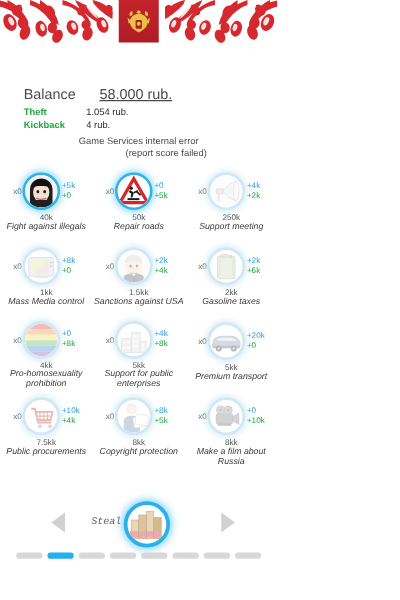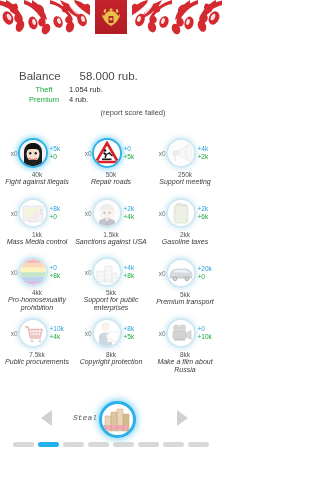--- a/index.html
+++ b/index.html
@@ -22,28 +22,28 @@
   .orn-right { right: 0; width: 90px; transform: scaleX(-1); }
   .emblem {
     position: absolute; left: 95px; top: 0;
     width: 32px; height: 34px;
     background: linear-gradient(#c4232b, #b01c24);
     display: flex; align-items: center; justify-content: center;
   }
   .emblem svg { display:block; }
 
   
-  .stats { position: absolute; left: 0; top: 70px; width: 222px; text-align: center; }
+  .stats { position: absolute; left: 0; top: 70px; width: 222px; }
   .stat-row { display: flex; align-items: baseline; padding-left: 19px; }
   .stat-row .k { color: #3b3b3b; font-size: 11px; }
   .stat-row .v { color: #3b3b3b; font-size: 11px; margin-left: 19px; }
   .row-balance { margin-bottom: 3px; }
   .row-balance .k, .row-balance .v { font-size: 11.5px; color: #4a4a4a; }
-  .row-balance .v { margin-left: 19px; }
-  .row-small .k { font-size: 7.5px; color: #1aa83c; width: 50px; margin-left:0; }
+  .row-balance .v { margin-left: 19px; text-decoration: underline; }
+  .row-small .k { font-size: 7.5px; color: #1aa83c; width: 50px; margin-left:0;font-weight:bold; }
   .row-small .v { font-size: 7.5px; color: #2b2b2b; margin-left: 0; }
   .row-small { padding-left: 19px; line-height: 10px; }
 
   .error {
     position: absolute; left: 0; top: 108px; width: 222px;
     text-align: center; color: #4a4a4a; font-size: 7.5px; line-height: 9.5px;
   }
   .error .l2 { display: block; padding-left: 44px; }
 
   
@@ -219,26 +219,27 @@
   <div class="stats">
     <div class="stat-row row-balance">
       <span class="k">Balance</span>
       <span class="v">58.000 rub.</span>
     </div>
     <div class="stat-row row-small">
       <span class="k">Theft</span>
       <span class="v">1.054 rub.</span>
     </div>
     <div class="stat-row row-small">
-      <span class="k">Premium</span>
+      <span class="k">Kickback</span>
       <span class="v">4 rub.</span>
     </div>
   </div>
 
   <div class="error">
+    <span>Game Services internal error</span>
     <span class="l2">(report score failed)</span>
   </div>
 
   <div class="grid" id="grid">
       <div class="cell">
         <div class="cell-top">
           <span class="mult">x0</span>
           <div class="medal">
             <span class="art"><svg viewBox="0 0 26 26" width="26" height="26">
                 <circle cx="13" cy="13" r="13" fill="#f2f2f2"></circle>

